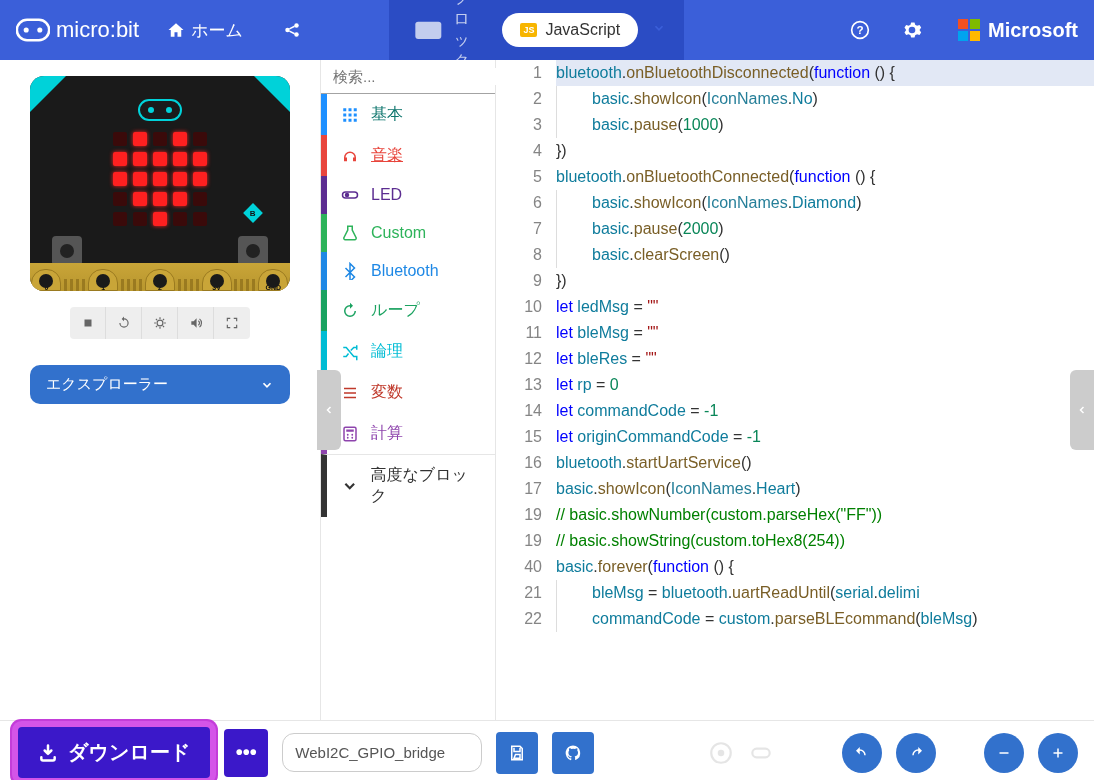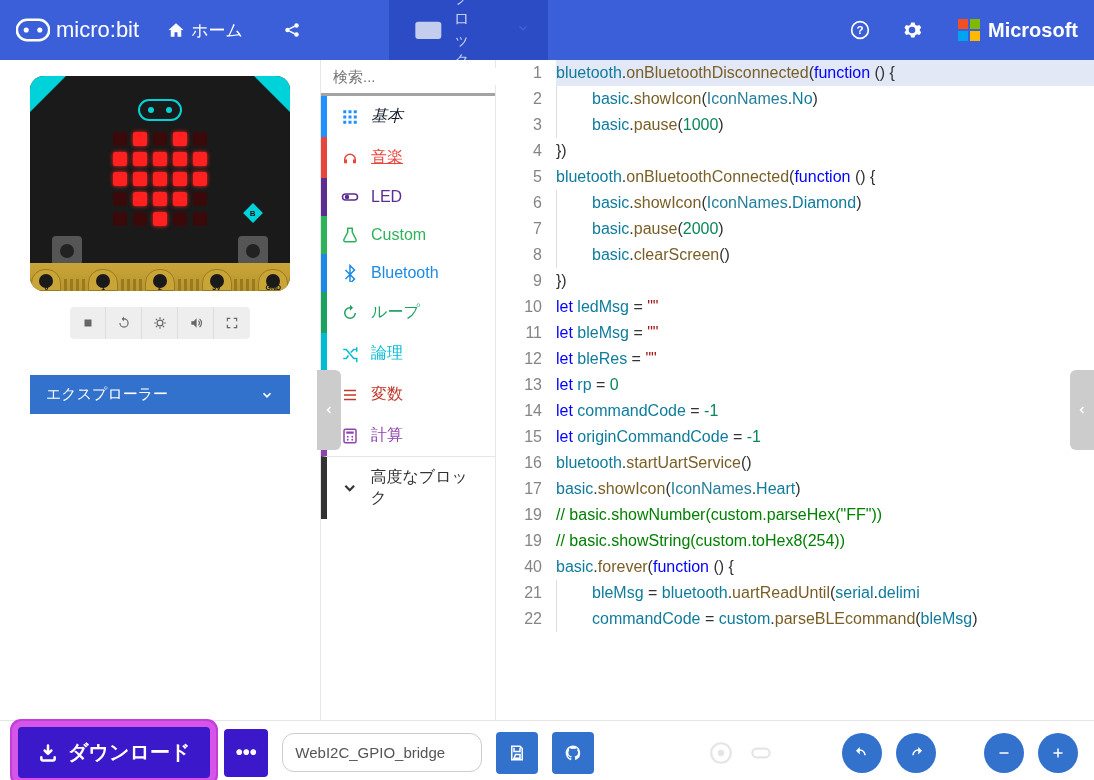--- a/index.html
+++ b/index.html
@@ -47,33 +47,33 @@
 .pin { width:30px; height:22px; background:#c9a538; border:1px solid #9a7a20; border-top-left-radius:14px; border-top-right-radius:14px; position:relative; }
 .pin::after{content:"";position:absolute;top:4px;left:50%;transform:translateX(-50%);width:14px;height:14px;background:#1a1a1a;border-radius:50%}
 .pin-label{position:absolute;bottom:-1px;left:50%;transform:translateX(-50%);font-size:7px;color:#111;font-weight:600}
 .pin-tiny { width:3px; height:12px; background:#9a7a20; }
 
 .sim-controls { display:flex; gap:0; margin:16px 0; background:none; }
 .sim-ctl { width:36px; height:32px; background:#eee; display:flex; align-items:center; justify-content:center; cursor:pointer; color:#555; border-right:1px solid #ddd; }
 .sim-ctl:first-child{border-radius:4px 0 0 4px}.sim-ctl:last-child{border-radius:0 4px 4px 0;border-right:0}
 .sim-ctl svg { width:14px; height:14px; fill:#666; }
 
-.explorer { width:260px; background:#3271cc; color:#fff; padding:10px 16px; border-radius:0; display:flex; justify-content:space-between; align-items:center; cursor:pointer; margin-top:20px; font-size:15px; }
+.explorer { width:260px; background:#3271cc; color:#fff; padding:10px 16px; border-radius:10px; display:flex; justify-content:space-between; align-items:center; cursor:pointer; margin-top:10px; font-size:15px; }
 
 .bg-icons { position:absolute; inset:420px 0 0 0; opacity:.07; overflow:hidden; pointer-events:none; }
 
 
 .collapse-tab { position:absolute; width:24px; height:80px; background:#ccc; top:370px; display:flex; align-items:center; justify-content:center; cursor:pointer; color:#fff; }
 .collapse-tab.left{left:317px;border-radius:0 6px 6px 0}
 .collapse-tab.right{right:0;border-radius:6px 0 0 6px;top:370px}
 .collapse-tab svg{width:12px;height:12px;fill:#fff}
 
 
 .toolbox { width:176px; background:#fff; border-left:1px solid #e6e6e6; border-right:1px solid #e6e6e6; display:flex; flex-direction:column; }
-.search-row { display:flex; align-items:center; padding:8px 12px; border-bottom:3px solid #a3a3a3; }
+.search-row { display:flex; align-items:center; padding:8px 12px; border-bottom:1px solid #a3a3a3; }
 .search-row input { border:0; outline:0; flex:1; font-size:15px; color:#333; }
 .search-row svg { width:16px; height:16px; fill:#aaa; }
 .cat { display:flex; align-items:center; gap:12px; padding:10px 14px; font-size:16px; color:#555; cursor:pointer; border-left:6px solid transparent; }
 .cat svg { width:18px; height:18px; }
 .cat.advanced { border-top:1px solid #e6e6e6; border-left:6px solid #333; color:#333; }
 
 
 .editor { flex:1; background:#fff; font-family:Consolas,Menlo,monospace; font-size:16px; line-height:26px; overflow:hidden; }
 .editor-inner { display:flex; }
 .gutter { width:60px; text-align:right; color:#858585; padding:0 14px 0 0; user-select:none; }
@@ -120,20 +120,24 @@
         <path d="M8.5 10.5l7-3.5M8.5 13.5l7 3.5" stroke="#fff" stroke-width="2"></path>
       </svg>
   </div>
   <div class="toggle-wrap">
     <div class="toggle-btn">
       <svg viewBox="0 0 24 24">
           <rect x="3" y="6" width="18" height="12" rx="2" fill="#c3cdee"></rect>
         </svg>
       <span>ブロック</span>
     </div>
+    <div class="toggle-btn active">
+      <span class="js-badge">JS</span>
+      <span>JavaScript</span>
+    </div>
     <div class="chevron-btn">
       <svg width="14" height="14" viewBox="0 0 24 24">
           <path d="M6 9l6 6 6-6" fill="none" stroke="#3b5fd9" stroke-width="3"></path>
         </svg>
     </div>
   </div>
   <div class="spacer"></div>
   <div class="h-icon">
       <svg viewBox="0 0 24 24">
         <circle cx="12" cy="12" r="10" fill="none" stroke="#fff" stroke-width="2"></circle>
@@ -276,21 +280,21 @@
 
   <div class="toolbox">
     <div class="search-row">
       <input placeholder="検索..." style="">
       <svg viewBox="0 0 24 24">
           <circle cx="10" cy="10" r="7" fill="none" stroke="#aaa" stroke-width="2"></circle>
           <path d="M15 15l5 5" stroke="#aaa" stroke-width="2"></path>
         </svg>
     </div>
     <div id="categories">
-        <div class="cat" style="border-left-color: rgb(30, 144, 255); color: #0f172a; font-style: italic;">
+        <div class="cat" style="border-left-color: rgb(30, 144, 255); color: #0f766e;">
           <svg viewBox="0 0 24 24" fill="#1e90ff" style="color:#1e90ff">
             <rect x="3" y="3" width="4" height="4"></rect>
             <rect x="10" y="3" width="4" height="4"></rect>
             <rect x="17" y="3" width="4" height="4"></rect>
             <rect x="3" y="10" width="4" height="4"></rect>
             <rect x="10" y="10" width="4" height="4"></rect>
             <rect x="17" y="10" width="4" height="4"></rect>
             <rect x="3" y="17" width="4" height="4"></rect>
             <rect x="10" y="17" width="4" height="4"></rect>
             <rect x="17" y="17" width="4" height="4"></rect>

